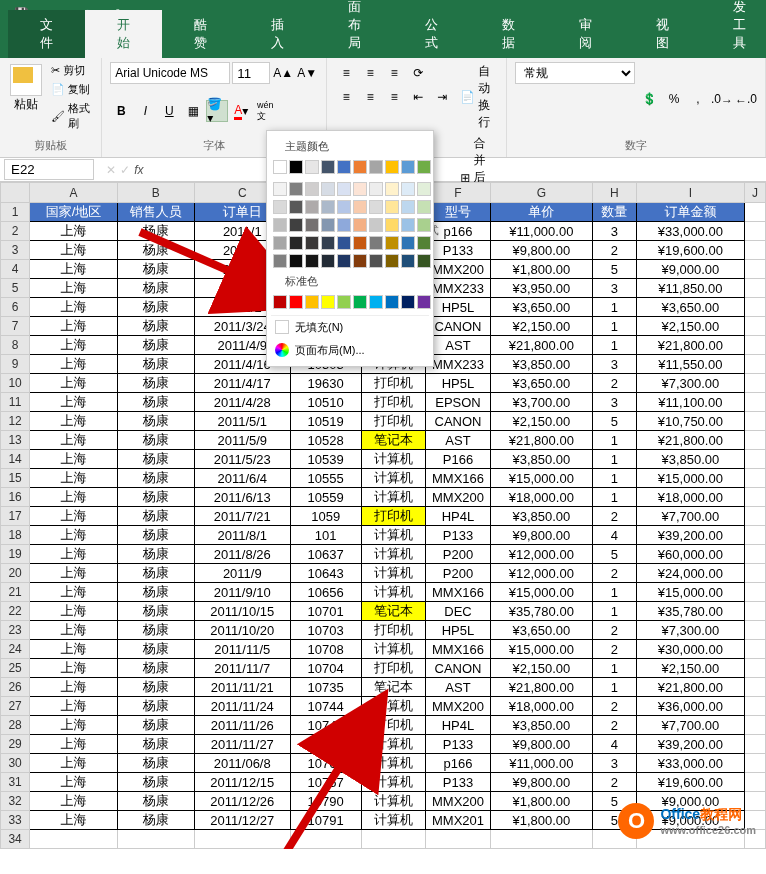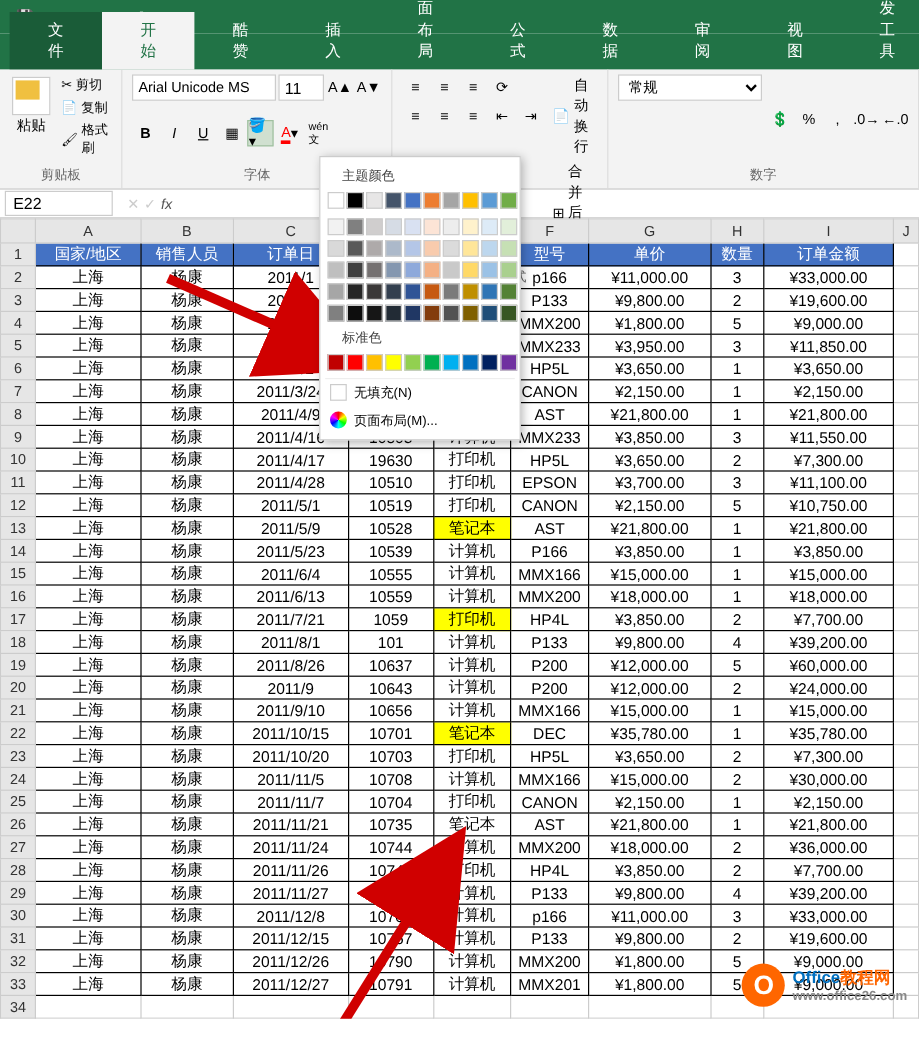--- a/index.html
+++ b/index.html
@@ -680,21 +680,21 @@
           <td class="cell">P133</td>
           <td class="cell">¥9,800.00</td>
           <td class="cell">4</td>
           <td class="cell">¥39,200.00</td>
           <td class="cell" style="border: 1px solid rgb(204, 204, 204);"></td>
         </tr>
         <tr>
           <td class="rowhdr">30</td>
           <td class="cell">上海</td>
           <td class="cell">杨康</td>
-          <td class="cell">2011/12/8</td>
+          <td class="cell">2011/06/8</td>
           <td class="cell">10764</td>
           <td class="cell">计算机</td>
           <td class="cell">p166</td>
           <td class="cell">¥11,000.00</td>
           <td class="cell">3</td>
           <td class="cell">¥33,000.00</td>
           <td class="cell" style="border: 1px solid rgb(204, 204, 204);"></td>
         </tr>
         <tr>
           <td class="rowhdr">31</td>

